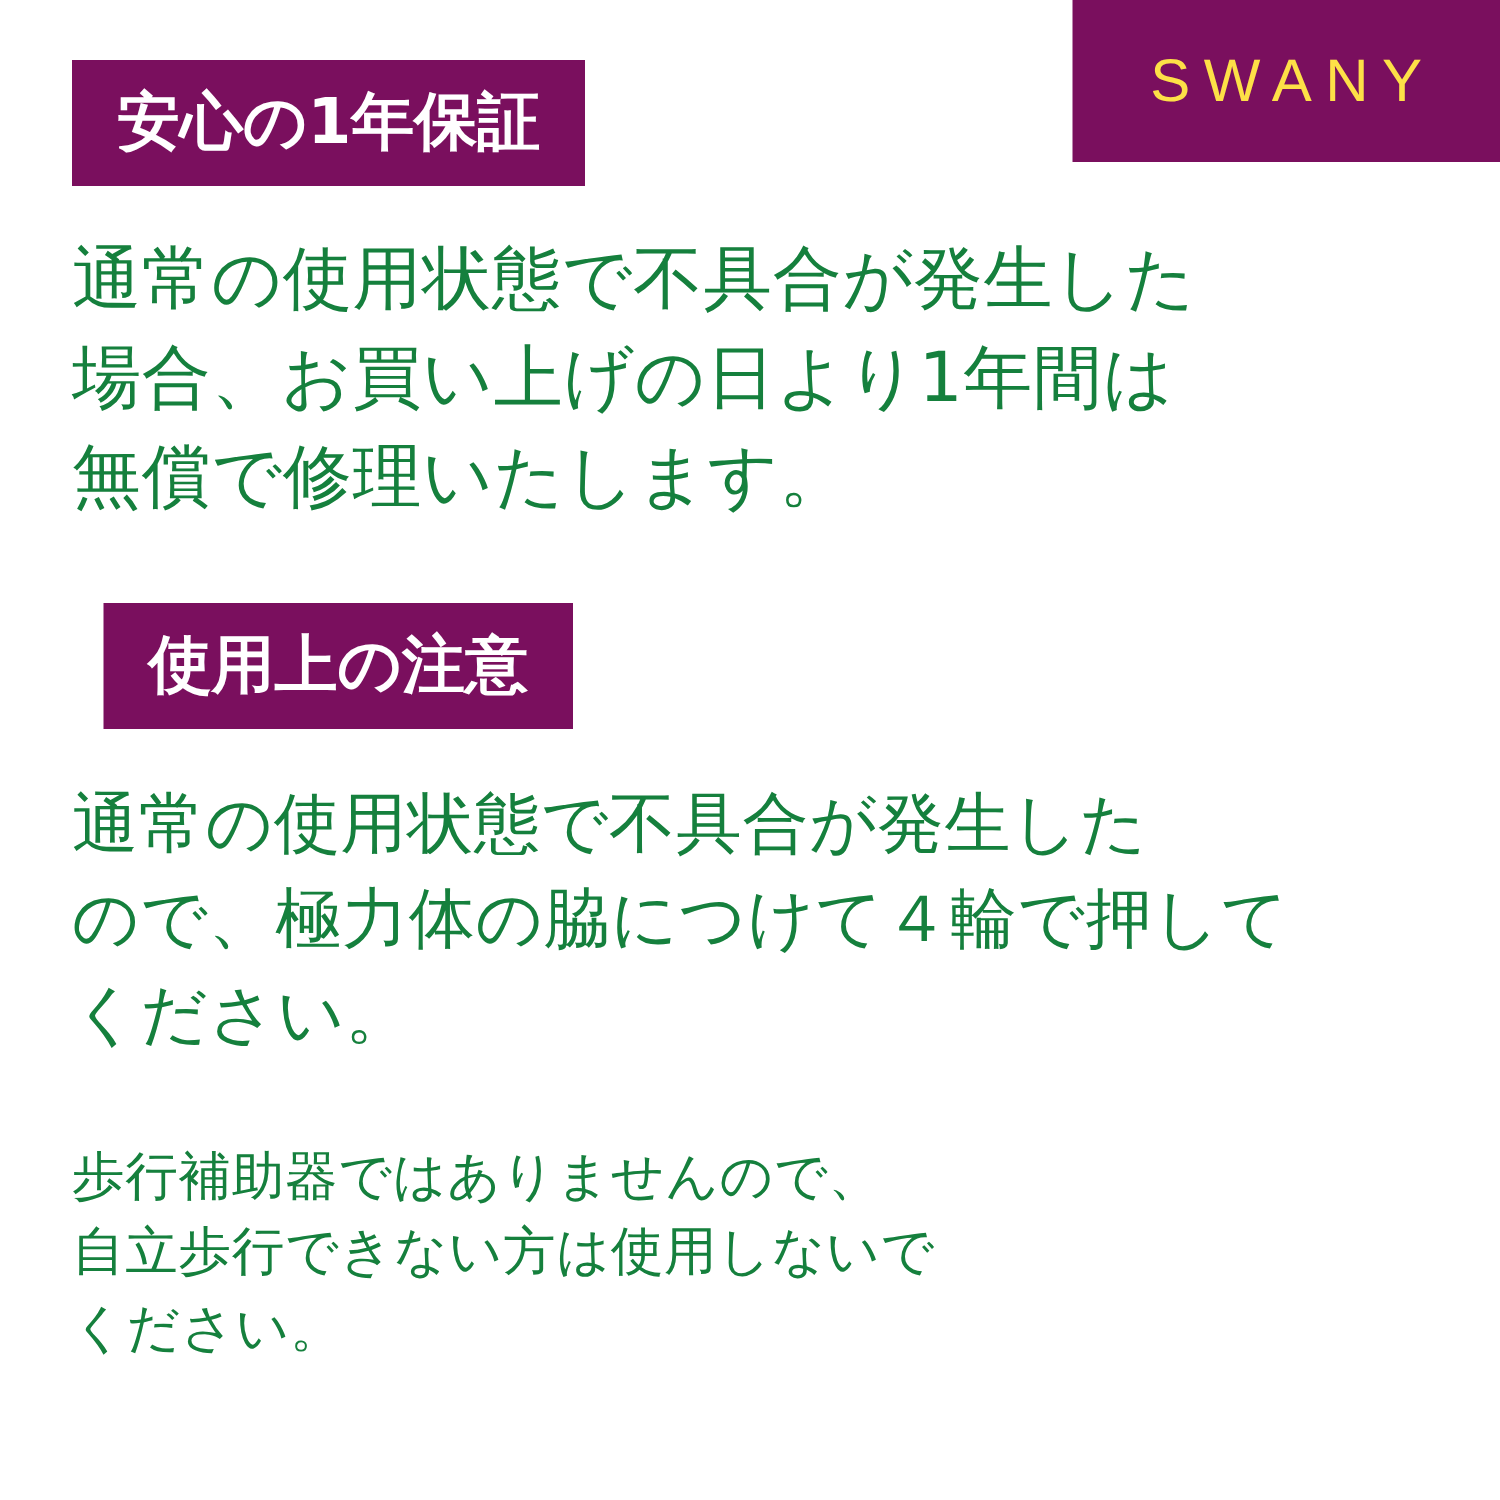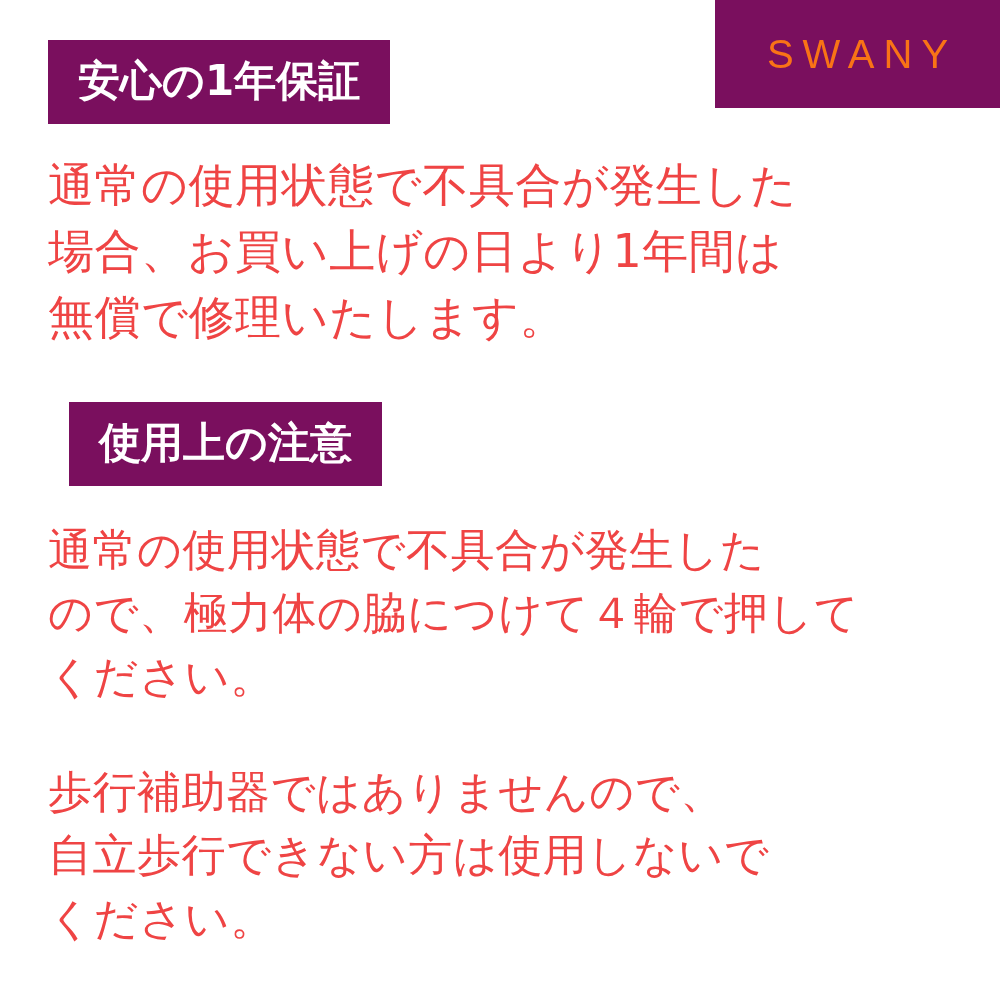--- a/index.html
+++ b/index.html
@@ -29,21 +29,21 @@
     top: 0;
     right: 0;
     width: 285px;
     height: 108px;
     background: #7a0f5e;
     display: flex;
     align-items: center;
     justify-content: center;
   }
   .brand-text {
-    color: #f97316;
+    color: #fde047;
     font-size: 40px;
     letter-spacing: 9px;
     font-weight: 400;
     padding-left: 9px;
     font-family: "Liberation Sans", sans-serif;
   }
 
   
   .heading {
     display: inline-block;
@@ -64,21 +64,21 @@
   .heading-caution {
     position: absolute;
     left: 48px;
     top: 402px;
     margin-left: 21px;
   }
 
   
   .body-text {
     position: absolute;
-    color: #ef4444;
+    color: #15803d;
     font-weight: 500;
     line-height: 1.44;
     letter-spacing: 0.5px;
     white-space: pre-line;
   }
 
   .para-warranty {
     left: 48px;
     top: 152px;
     font-size: 46px;
@@ -88,21 +88,21 @@
   .para-caution-1 {
     left: 48px;
     top: 518px;
     font-size: 44px;
     width: 920px;
   }
 
   .para-caution-2 {
     left: 48px;
     top: 760px;
-    font-size: 44px;
+    font-size: 35px;
     width: 920px;
   }
 </style>
 </head>
 <body>
 
 <div class="page">
 
   <div class="brand">
     <span class="brand-text">SWANY</span>

